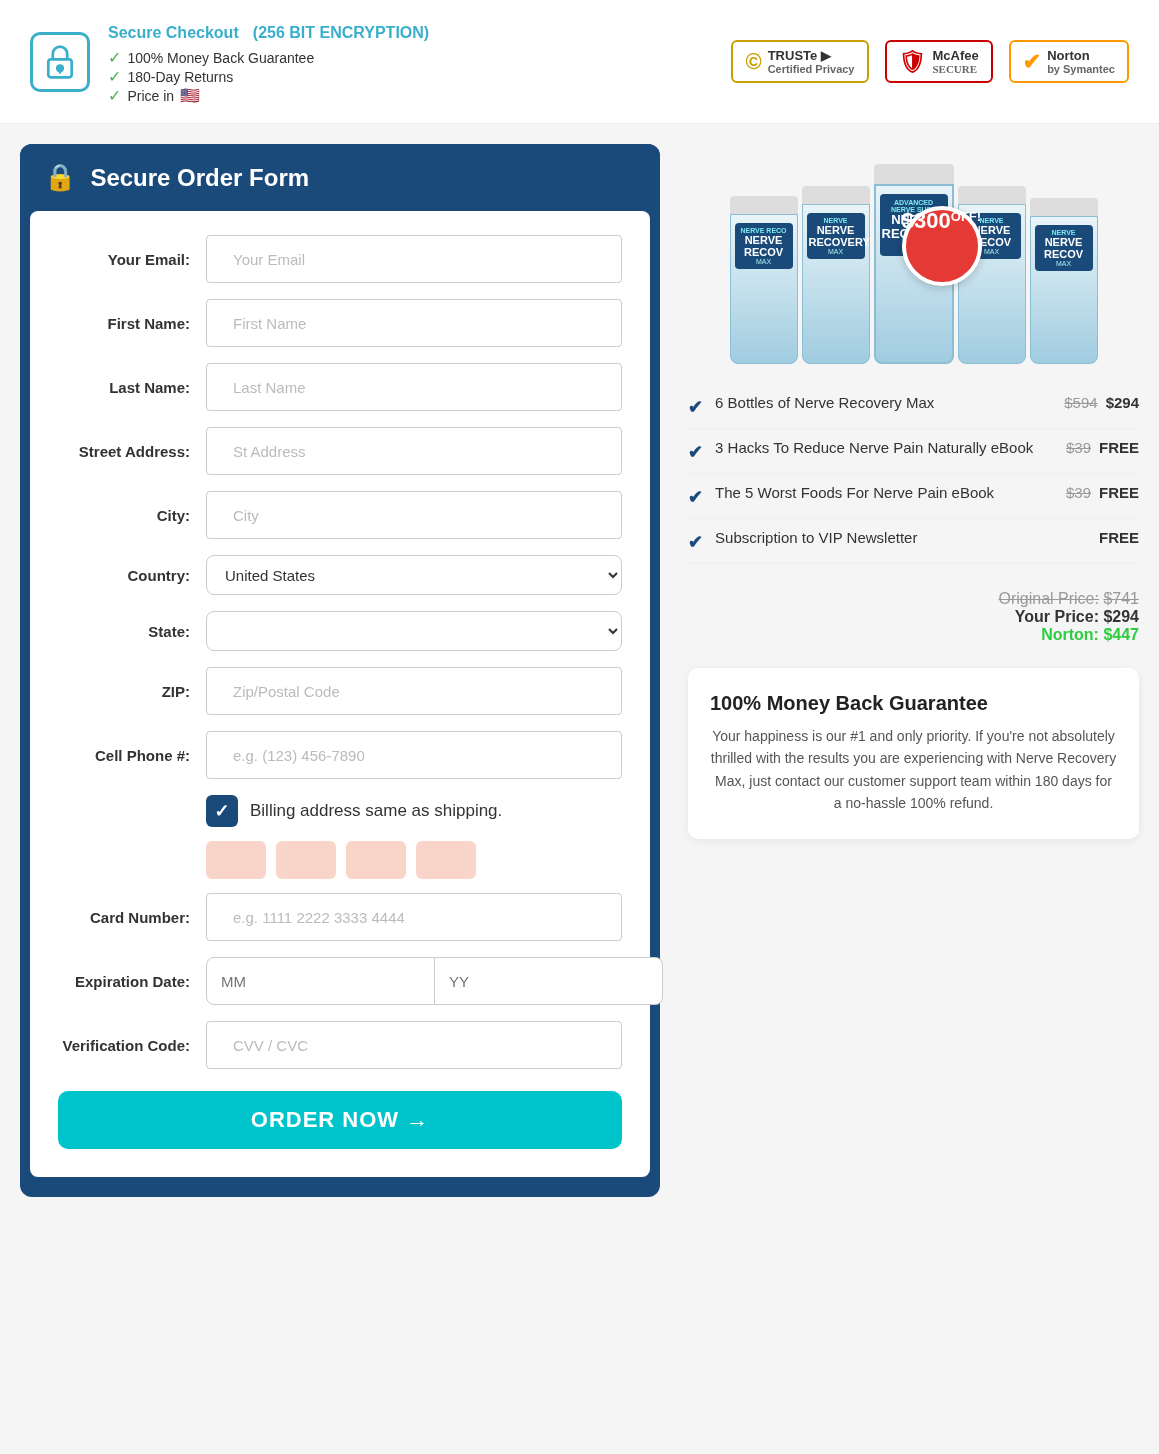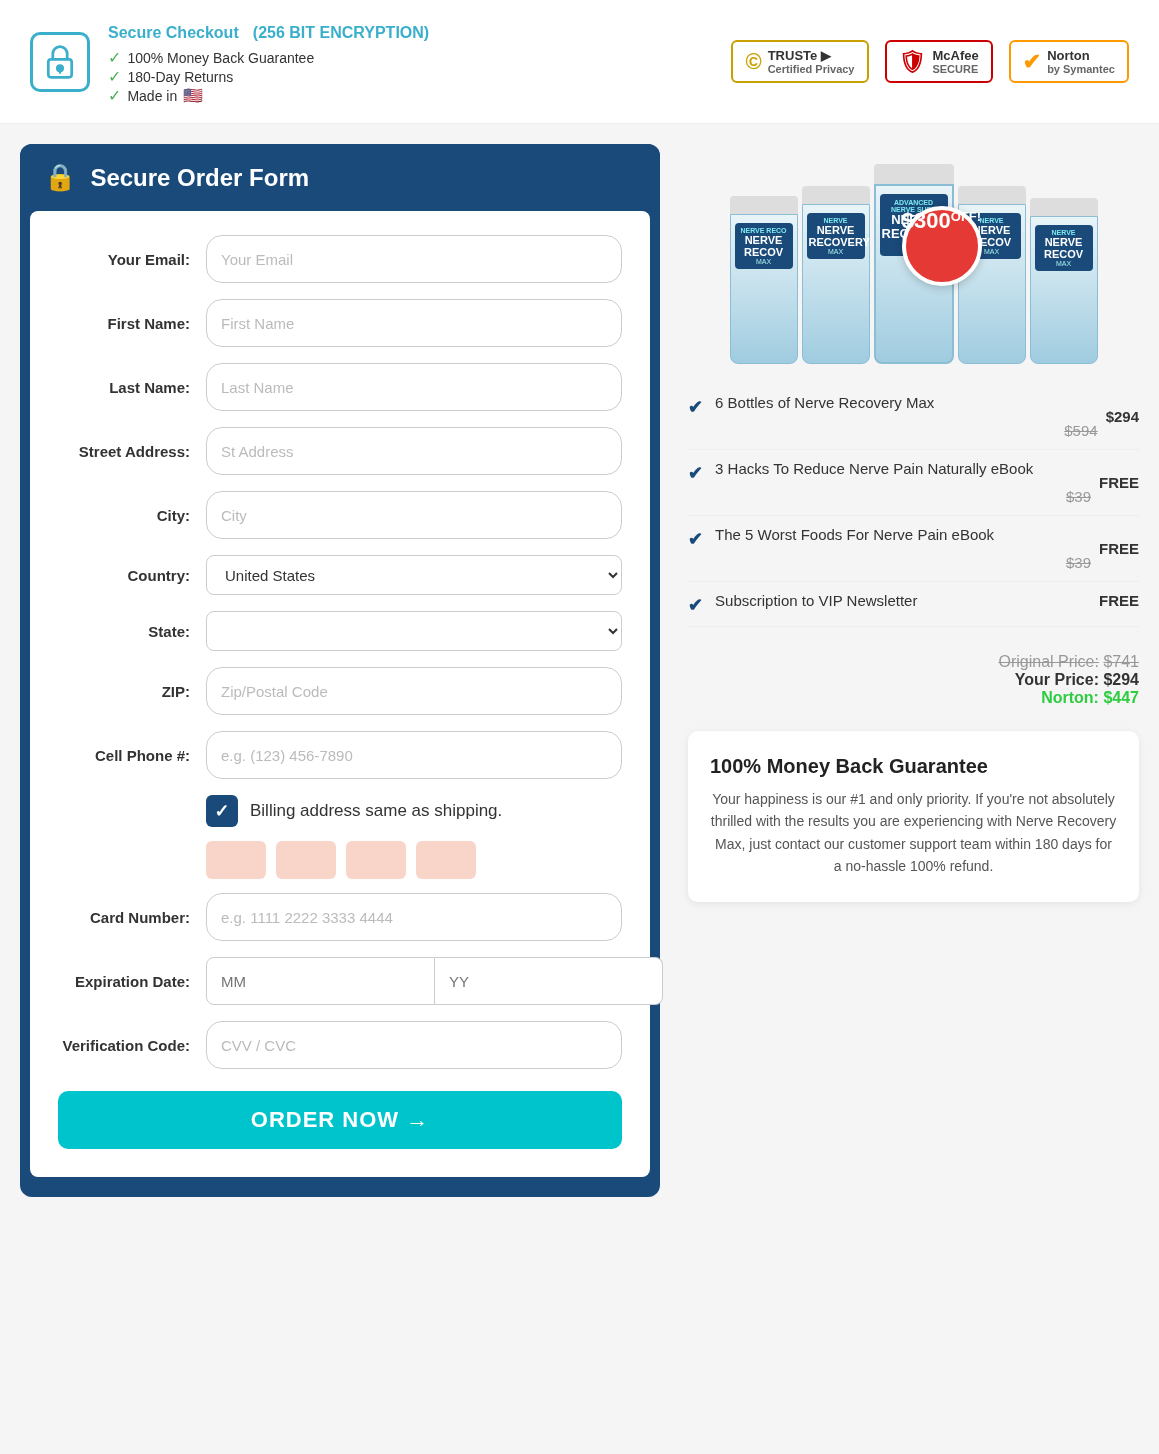--- a/index.html
+++ b/index.html
@@ -81,22 +81,22 @@
       text-align: right;
       padding-right: 16px;
       font-size: 15px;
       font-weight: 700;
       color: #333;
     }
     .form-input {
       flex: 1;
       height: 48px;
       border: 1.5px solid #ccc;
-      border-radius: 16px;
-      padding: 0 14px;
+      border-radius: 4px;
+      padding: 0 26px;
       font-size: 15px;
       color: #4d7c0f;
       outline: none;
       background: #fff;
     }
     .form-input::placeholder { color: #bbb; }
     .form-select {
       flex: 1;
       height: 40px;
       border: 1.5px solid #ccc;
@@ -190,21 +190,21 @@
     .feature-item {
       display: flex;
       align-items: flex-start;
       gap: 12px;
       padding: 10px 0;
       border-bottom: 1px solid #eee;
     }
     .feature-check { color: #1a4a7a; font-size: 18px; font-weight: 700; margin-top: 2px; }
     .feature-text { flex: 1; font-size: 15px; color: #333; font-weight: 500; }
     .feature-prices { display: flex; gap: 8px; align-items: center; white-space: nowrap; }
-    .price-old { color: #999; text-decoration: line-through; font-size: 15px; margin-top: 28px; }
+    .price-old { color: #999; text-decoration: line-through; font-size: 15px; }
     .price-new { color: #333; font-size: 15px; font-weight: 700; }
     .price-free { color: #333; font-size: 15px; font-weight: 700; }
 
     .price-summary {
       text-align: right;
       margin: 14px 0 24px 0;
       padding-top: 10px;
     }
     .price-original { font-size: 16px; color: #333; }
     .price-original span { color: #999; text-decoration: line-through; }
@@ -269,39 +269,39 @@
         <div>
             <span class="check-green">✓</span> 
             <span>100% Money Back Guarantee</span>
           </div>
         <div>
             <span class="check-green">✓</span> 
             <span>180-Day Returns</span>
           </div>
         <div>
             <span class="check-green">✓</span> 
-            <span>Made in</span> 
+            <span>Price in</span> 
             <span class="flag-emoji">🇺🇸</span>
           </div>
       </div>
     </div>
   </div>
   <div class="trust-badges">
     <div class="trust-badge badge-truste">
       <span class="badge-icon" style="color:#c8a000;">©</span>
       <div>
         <div style="font-size:13px;font-weight:800;color:#333;">TRUSTe ▶</div>
         <div style="font-size:11px;color:#666;">Certified Privacy</div>
       </div>
     </div>
     <div class="trust-badge badge-mcafee">
       <span class="badge-icon" style="color:#c00;">🛡</span>
       <div>
         <div style="font-size:13px;font-weight:800;color:#333;">McAfee</div>
-        <div style="font-size:11px;color:#666;">SECURE</div>
+        <div style="font-size:11px;color:#666;font-family:Liberation Serif, serif;">SECURE</div>
       </div>
     </div>
     <div class="trust-badge badge-norton">
       <span class="badge-icon" style="color:#f90;">✔</span>
       <div>
         <div style="font-size:13px;font-weight:800;color:#333;">Norton</div>
         <div style="font-size:11px;color:#666;">by Symantec</div>
       </div>
     </div>
   </div>

